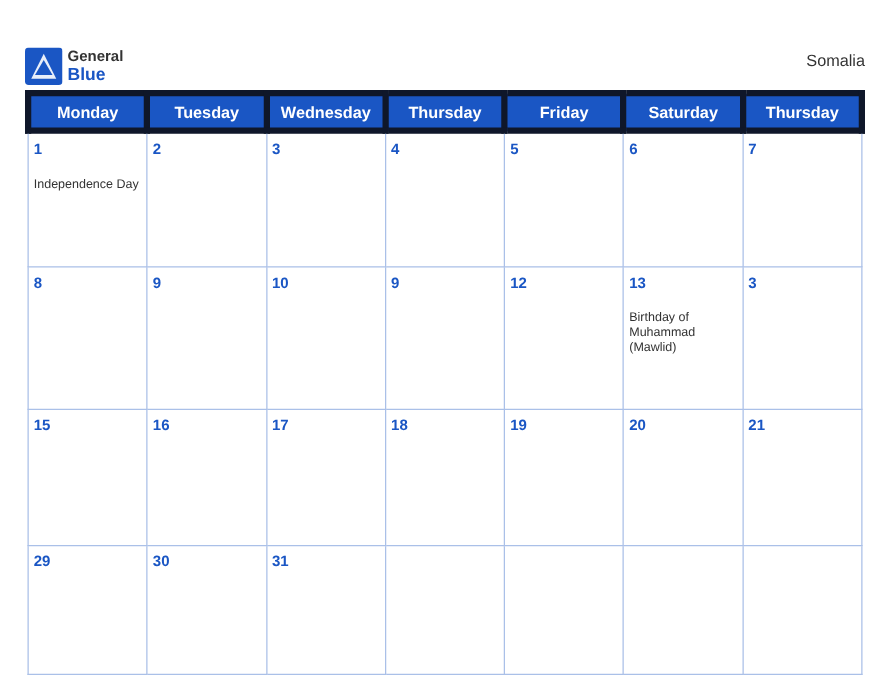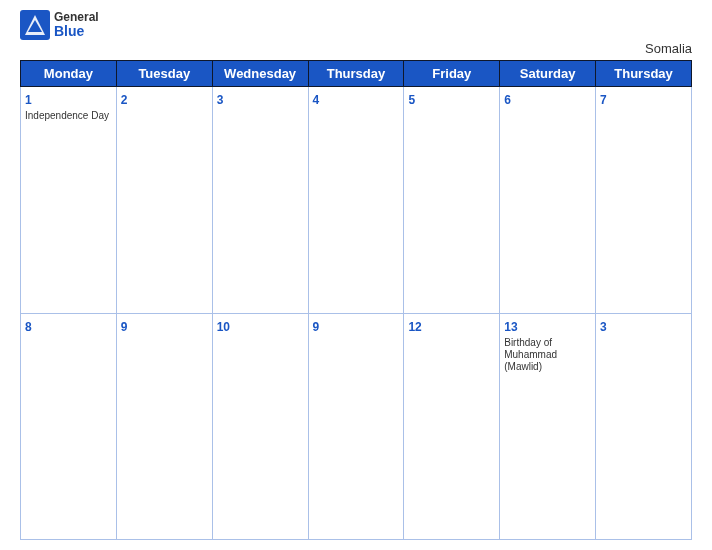--- a/index.html
+++ b/index.html
@@ -17,20 +17,21 @@
       width: 100%;
       display: flex;
       align-items: flex-start;
       justify-content: space-between;
       margin-bottom: 4px;
     }
     .logo {
       display: flex;
       align-items: center;
       gap: 4px;
+      margin-top: 28px;
     }
     .logo-text {
       display: flex;
       flex-direction: column;
       font-size: 11px;
       line-height: 1.1;
     }
     .logo-general {
       color: #333;
       font-size: 12px;
@@ -63,38 +64,38 @@
       border-collapse: collapse;
       flex: 1;
     }
     .calendar th {
       background-color: #1a56c4;
       color: #fff;
       text-align: center;
       padding: 5px 2px;
       font-size: 13px;
       font-weight: bold;
-      border: 1px solid #0f172a;
+      border: 5px solid #0f172a;
     }
     .calendar td {
       border: 1px solid #aac0e8;
       vertical-align: top;
       padding: 3px 4px;
       width: calc(100% / 7);
       height: 72px;
     }
     .day-number {
       font-size: 12px;
       color: #1a56c4;
       font-weight: bold;
     }
     .holiday-text {
       font-size: 10px;
       color: #333;
-      margin-top: 2px;
+      margin-top: 14px;
       line-height: 1.2;
     }
     .empty-cell {
       background: #fff;
     }
     .last-row td {
       height: 68px;
     }
   </style>
 </head>
@@ -139,14 +140,32 @@
       </tr>
       <tr>
         <td><span class="day-number">8</span></td>
         <td><span class="day-number">9</span></td>
         <td><span class="day-number">10</span></td>
         <td><span class="day-number">9</span></td>
         <td><span class="day-number">12</span></td>
         <td><span class="day-number">13</span><div class="holiday-text">Birthday of Muhammad (Mawlid)</div></td>
         <td><span class="day-number">3</span></td>
       </tr>
+      <tr>
+        <td><span class="day-number">15</span></td>
+        <td><span class="day-number">16</span></td>
+        <td><span class="day-number">17</span></td>
+        <td><span class="day-number">18</span></td>
+        <td><span class="day-number">19</span></td>
+        <td><span class="day-number">20</span></td>
+        <td><span class="day-number">21</span></td>
+      </tr>
+      <tr class="last-row">
+        <td><span class="day-number">29</span></td>
+        <td><span class="day-number">30</span></td>
+        <td><span class="day-number">31</span></td>
+        <td class="empty-cell"></td>
+        <td class="empty-cell"></td>
+        <td class="empty-cell"></td>
+        <td class="empty-cell"></td>
+      </tr>
     </tbody>
 </table>
 
 </body></html>

